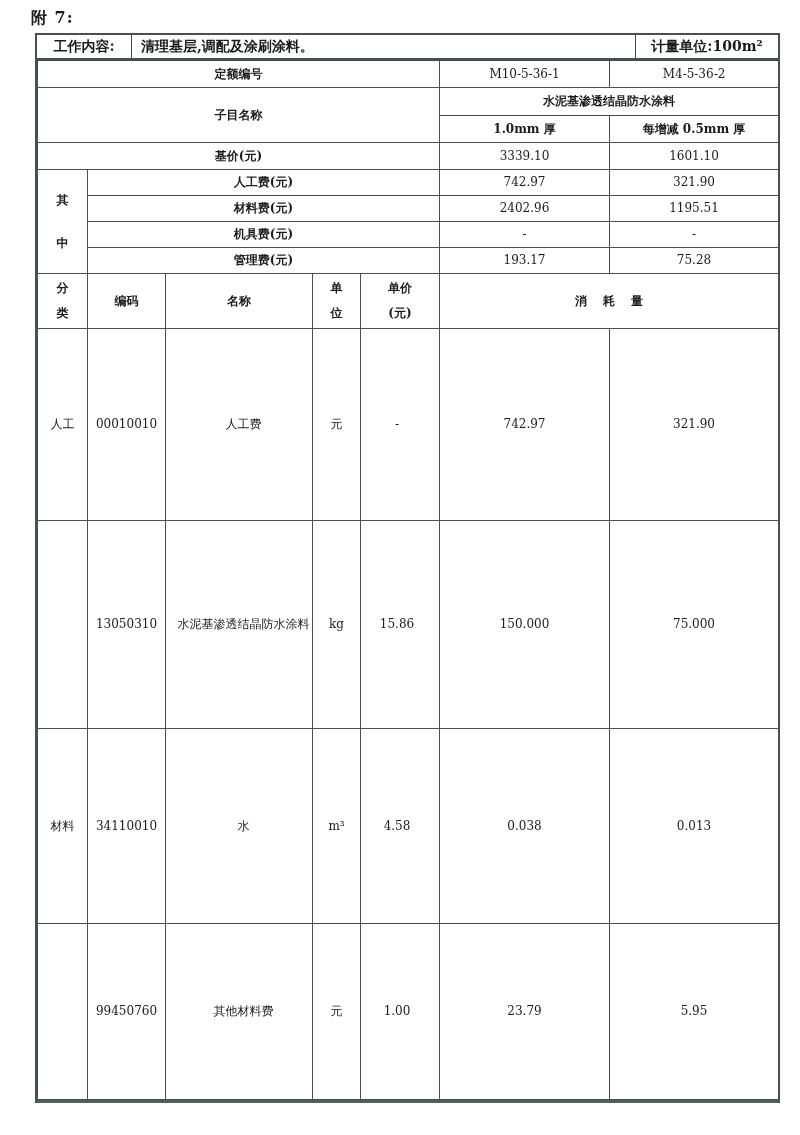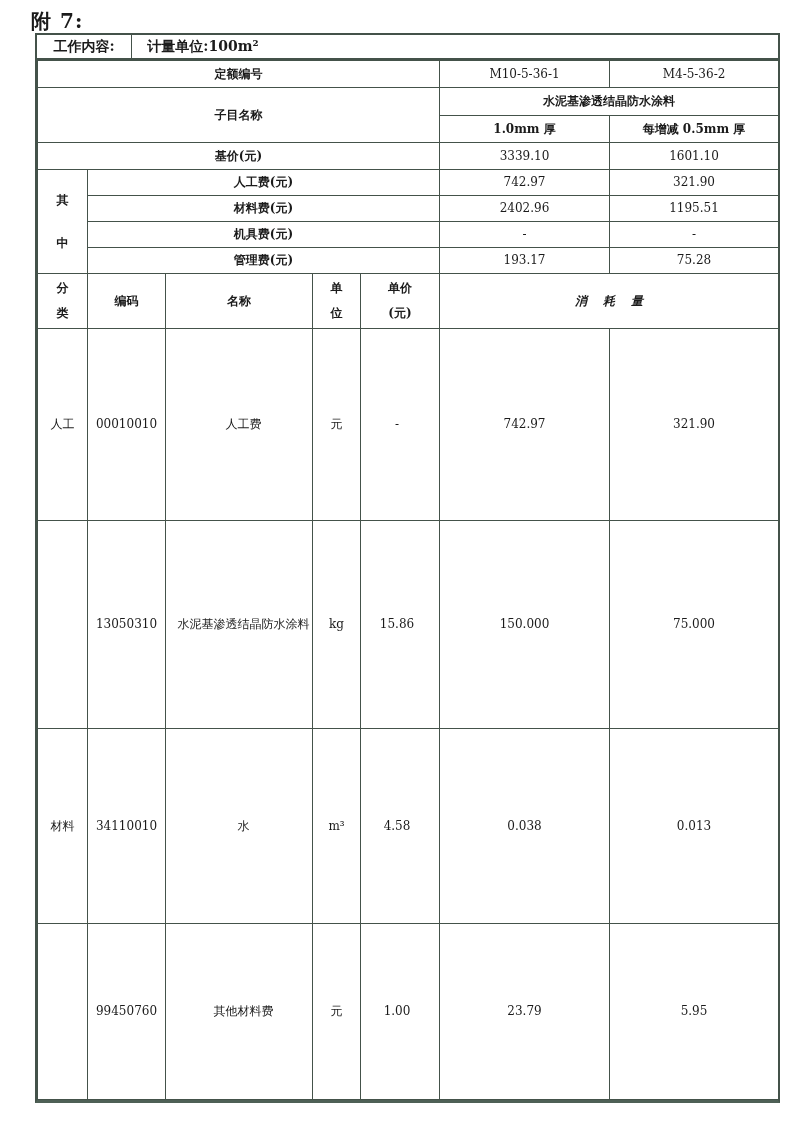--- a/index.html
+++ b/index.html
@@ -8,21 +8,21 @@
     width: 800px; height: 1135px;
     font-family: "DejaVu Serif", "Liberation Serif", serif;
     color: #1b1b1b;
     position: relative;
     overflow: hidden;
   }
   .sheet { position: absolute; inset: 0; background: #fff; }
 
   .appendix {
     position: absolute; left: 31px; top: 8px;
-    font-size: 20px; font-weight: bold; letter-spacing: 1px;
+    font-size: 16px; font-weight: bold; letter-spacing: 1px;
   }
 
   .tblwrap {
     position: absolute; left: 35px; top: 33px; width: 745px;
     border: 2px solid #44524a;
     border-bottom-width: 3px;
     border-bottom-color: #4e6056;
   }
 
   
@@ -66,38 +66,39 @@
   tr.r-b1    td { height: 192px; margin-top: 7px; }
   tr.r-b2    td { height: 208px; }
   tr.r-b3    td { height: 195px; margin-top: 34px; }
   tr.r-b4    td { height: 176px; }
 
   td.qz { font-size: 16px; font-weight: bold; }
   .qz .stack2 { display: flex; flex-direction: column; align-items: center; justify-content: center; gap: 27px; }
 
   .stackh div { line-height: 25px; }
 
-  td.consump-head { letter-spacing: 16px; padding-left: 16px; font-style: italic; }
+  td.consump-head { letter-spacing: 16px; padding-left: 16px; }
 
   td.name  { text-align: left; padding-left: 9px; line-height: 27px; }
   td.price { text-align: right; padding-right: 6px; }
 
   td.code-val, td.num { font-size: 14px; }
 </style>
 </head>
 <body>
 
 <div class="sheet">
 
   <div class="appendix">附 7:</div>
 
   <div class="tblwrap">
 
     <div class="work-row">
       <div class="wc-label">工作内容:</div>
+      <div class="wc-content">清理基层,调配及涂刷涂料。</div>
       <div class="wc-unit">计量单位:100m²</div>
     </div>
 
     <table class="main">
       <colgroup>
         <col style="width:50px">
           <col style="width:78px">
           <col style="width:147px">
         <col style="width:48px">
           <col style="width:79px">

